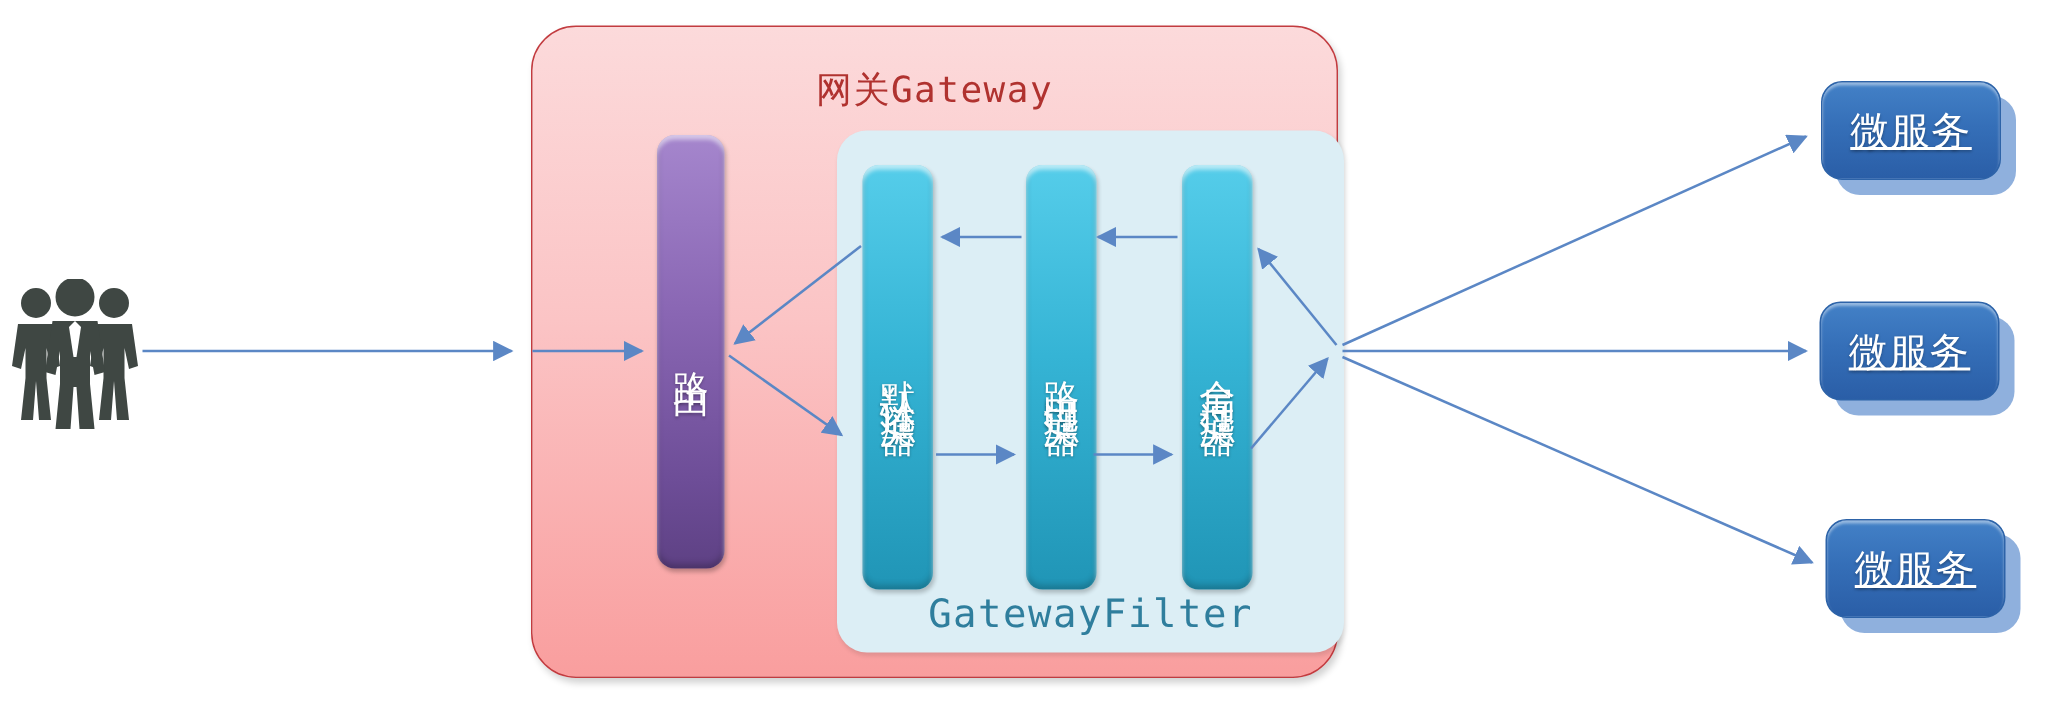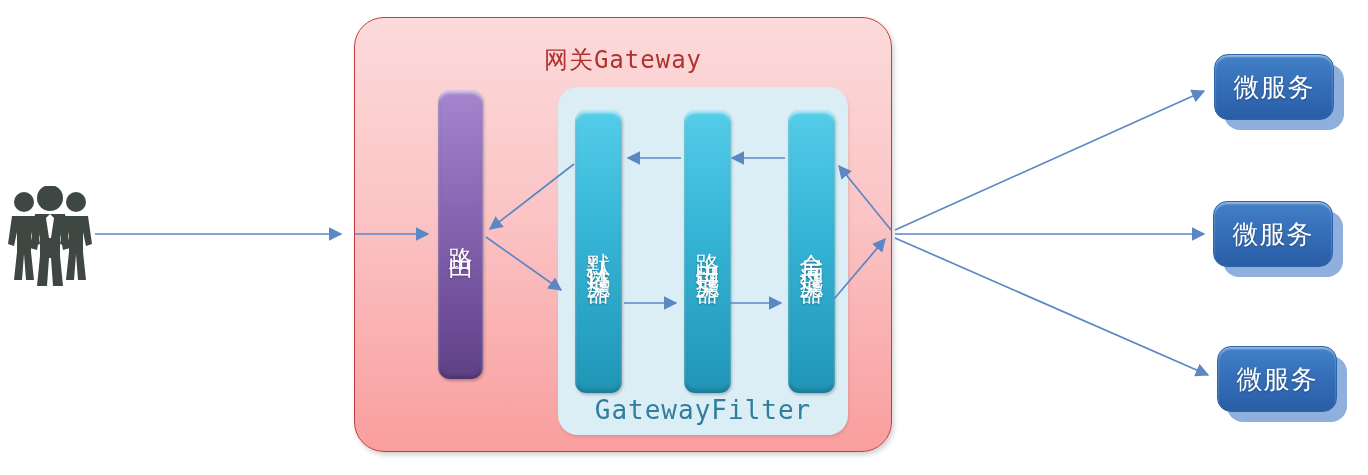--- a/index.html
+++ b/index.html
@@ -31,20 +31,21 @@
     border-radius:12px;
     background:linear-gradient(180deg,#a586cd 0%,#8a67b4 40%,#6d4d97 80%,#5e4184 100%);
     box-shadow:inset 0 3px 3px rgba(255,255,255,.55),inset 0 -3px 4px rgba(0,0,0,.22),1px 2px 3px rgba(0,0,0,.25);
     display:flex;align-items:center;justify-content:center;
   }
   
   .filter-box{
     position:absolute;left:203px;top:69px;width:290px;height:348px;
     border-radius:20px;background:#dceef5;
     box-shadow:1px 2px 3px rgba(0,0,0,.10);
+    padding-left:48px;
   }
   .filter-bar{
     position:absolute;top:23px;width:47px;height:283px;border-radius:11px;
     background:linear-gradient(180deg,#55cdea 0%,#35b4d5 45%,#2095b6 100%);
     box-shadow:inset 0 3px 3px rgba(255,255,255,.6),inset 0 -3px 4px rgba(0,0,0,.20),1px 2px 3px rgba(0,0,0,.22);
     display:flex;align-items:center;justify-content:center;
   }
   .filter-bar.f1{left:17px;}
   .filter-bar.f2{left:126px;}
   .filter-bar.f3{left:230px;}
@@ -69,20 +70,21 @@
     border-radius:16px;background:#8fb0dd;
   }
   .ms .face{
     position:absolute;left:0;top:0;width:120px;height:66px;
     border-radius:14px;border:1px solid #2d63a8;box-sizing:border-box;
     background:linear-gradient(180deg,#4381c7 0%,#356fb8 45%,#2a5ea7 100%);
     box-shadow:inset 0 2px 2px rgba(255,255,255,.45);
     display:flex;align-items:center;justify-content:center;
     color:#ffffff;font-size:26px;letter-spacing:1px;
     text-shadow:0 1px 2px rgba(0,0,0,.3);
+    text-decoration:underline;
   }
   .ms1{left:1214px;top:54px;}
   .ms2{left:1213px;top:201px;}
   .ms3{left:1217px;top:346px;}
   
   .arrows{position:absolute;left:0;top:0;width:1368px;height:475px;pointer-events:none;}
 </style>
 </head>
 <body>
 

